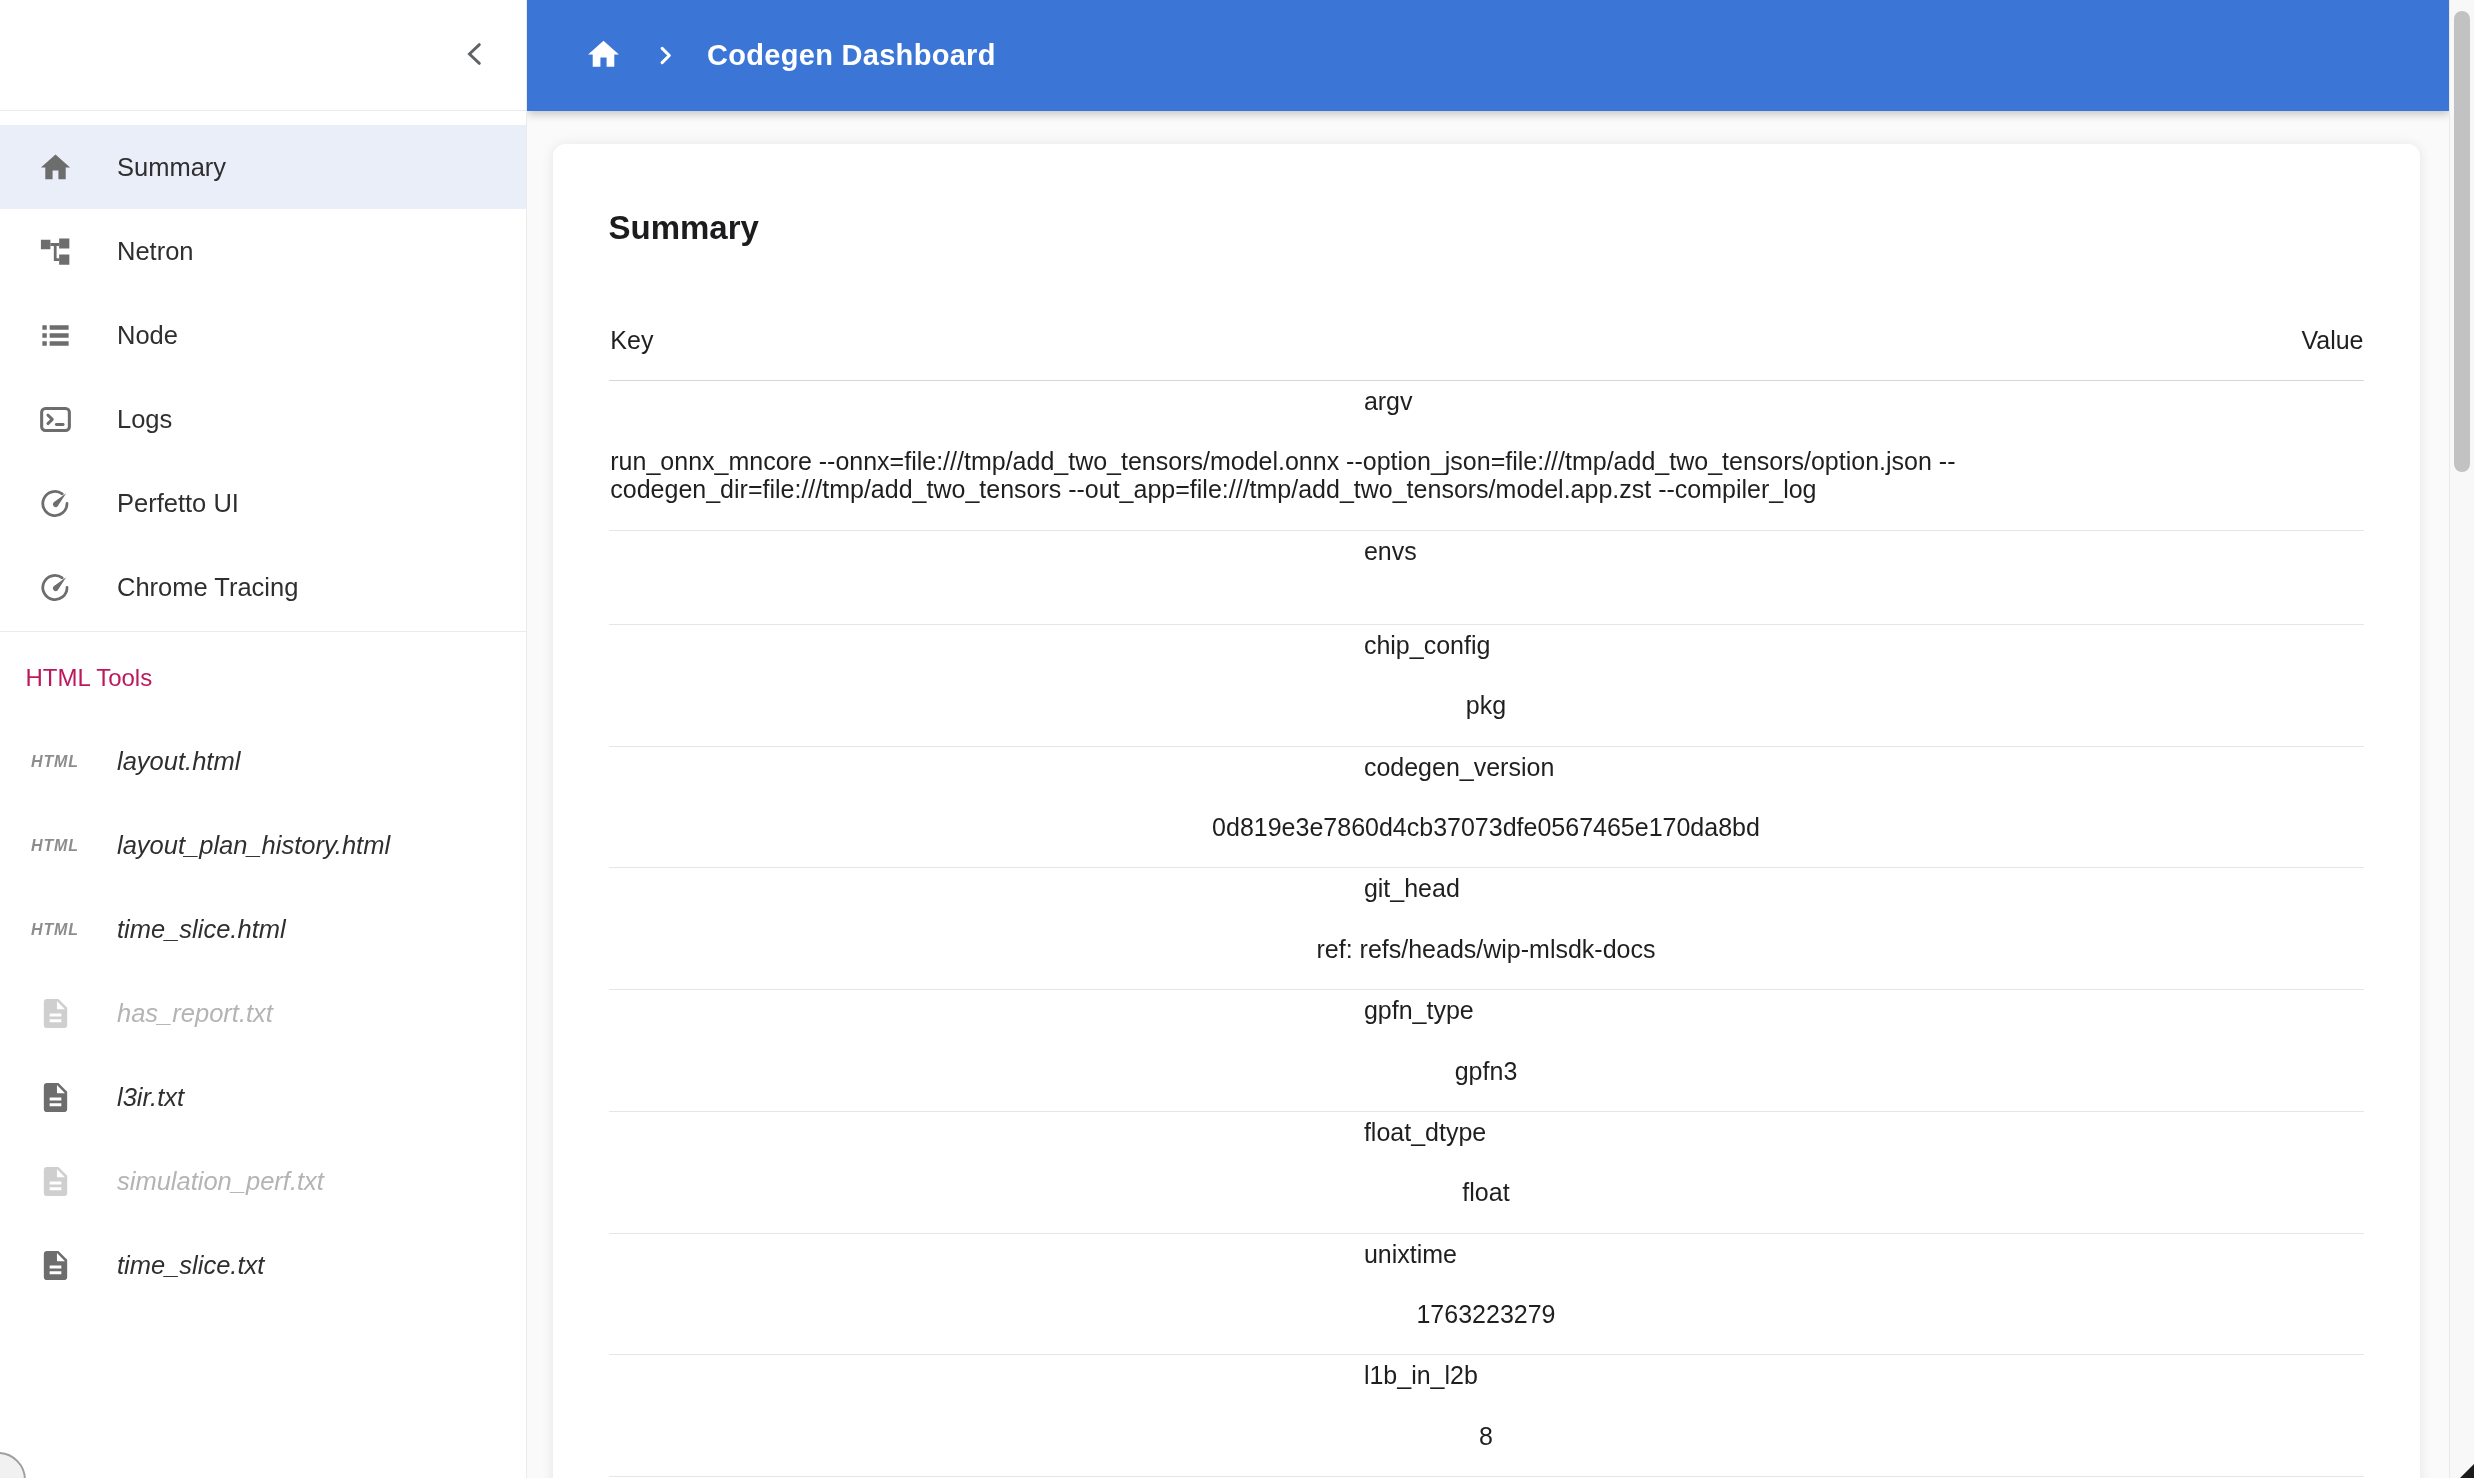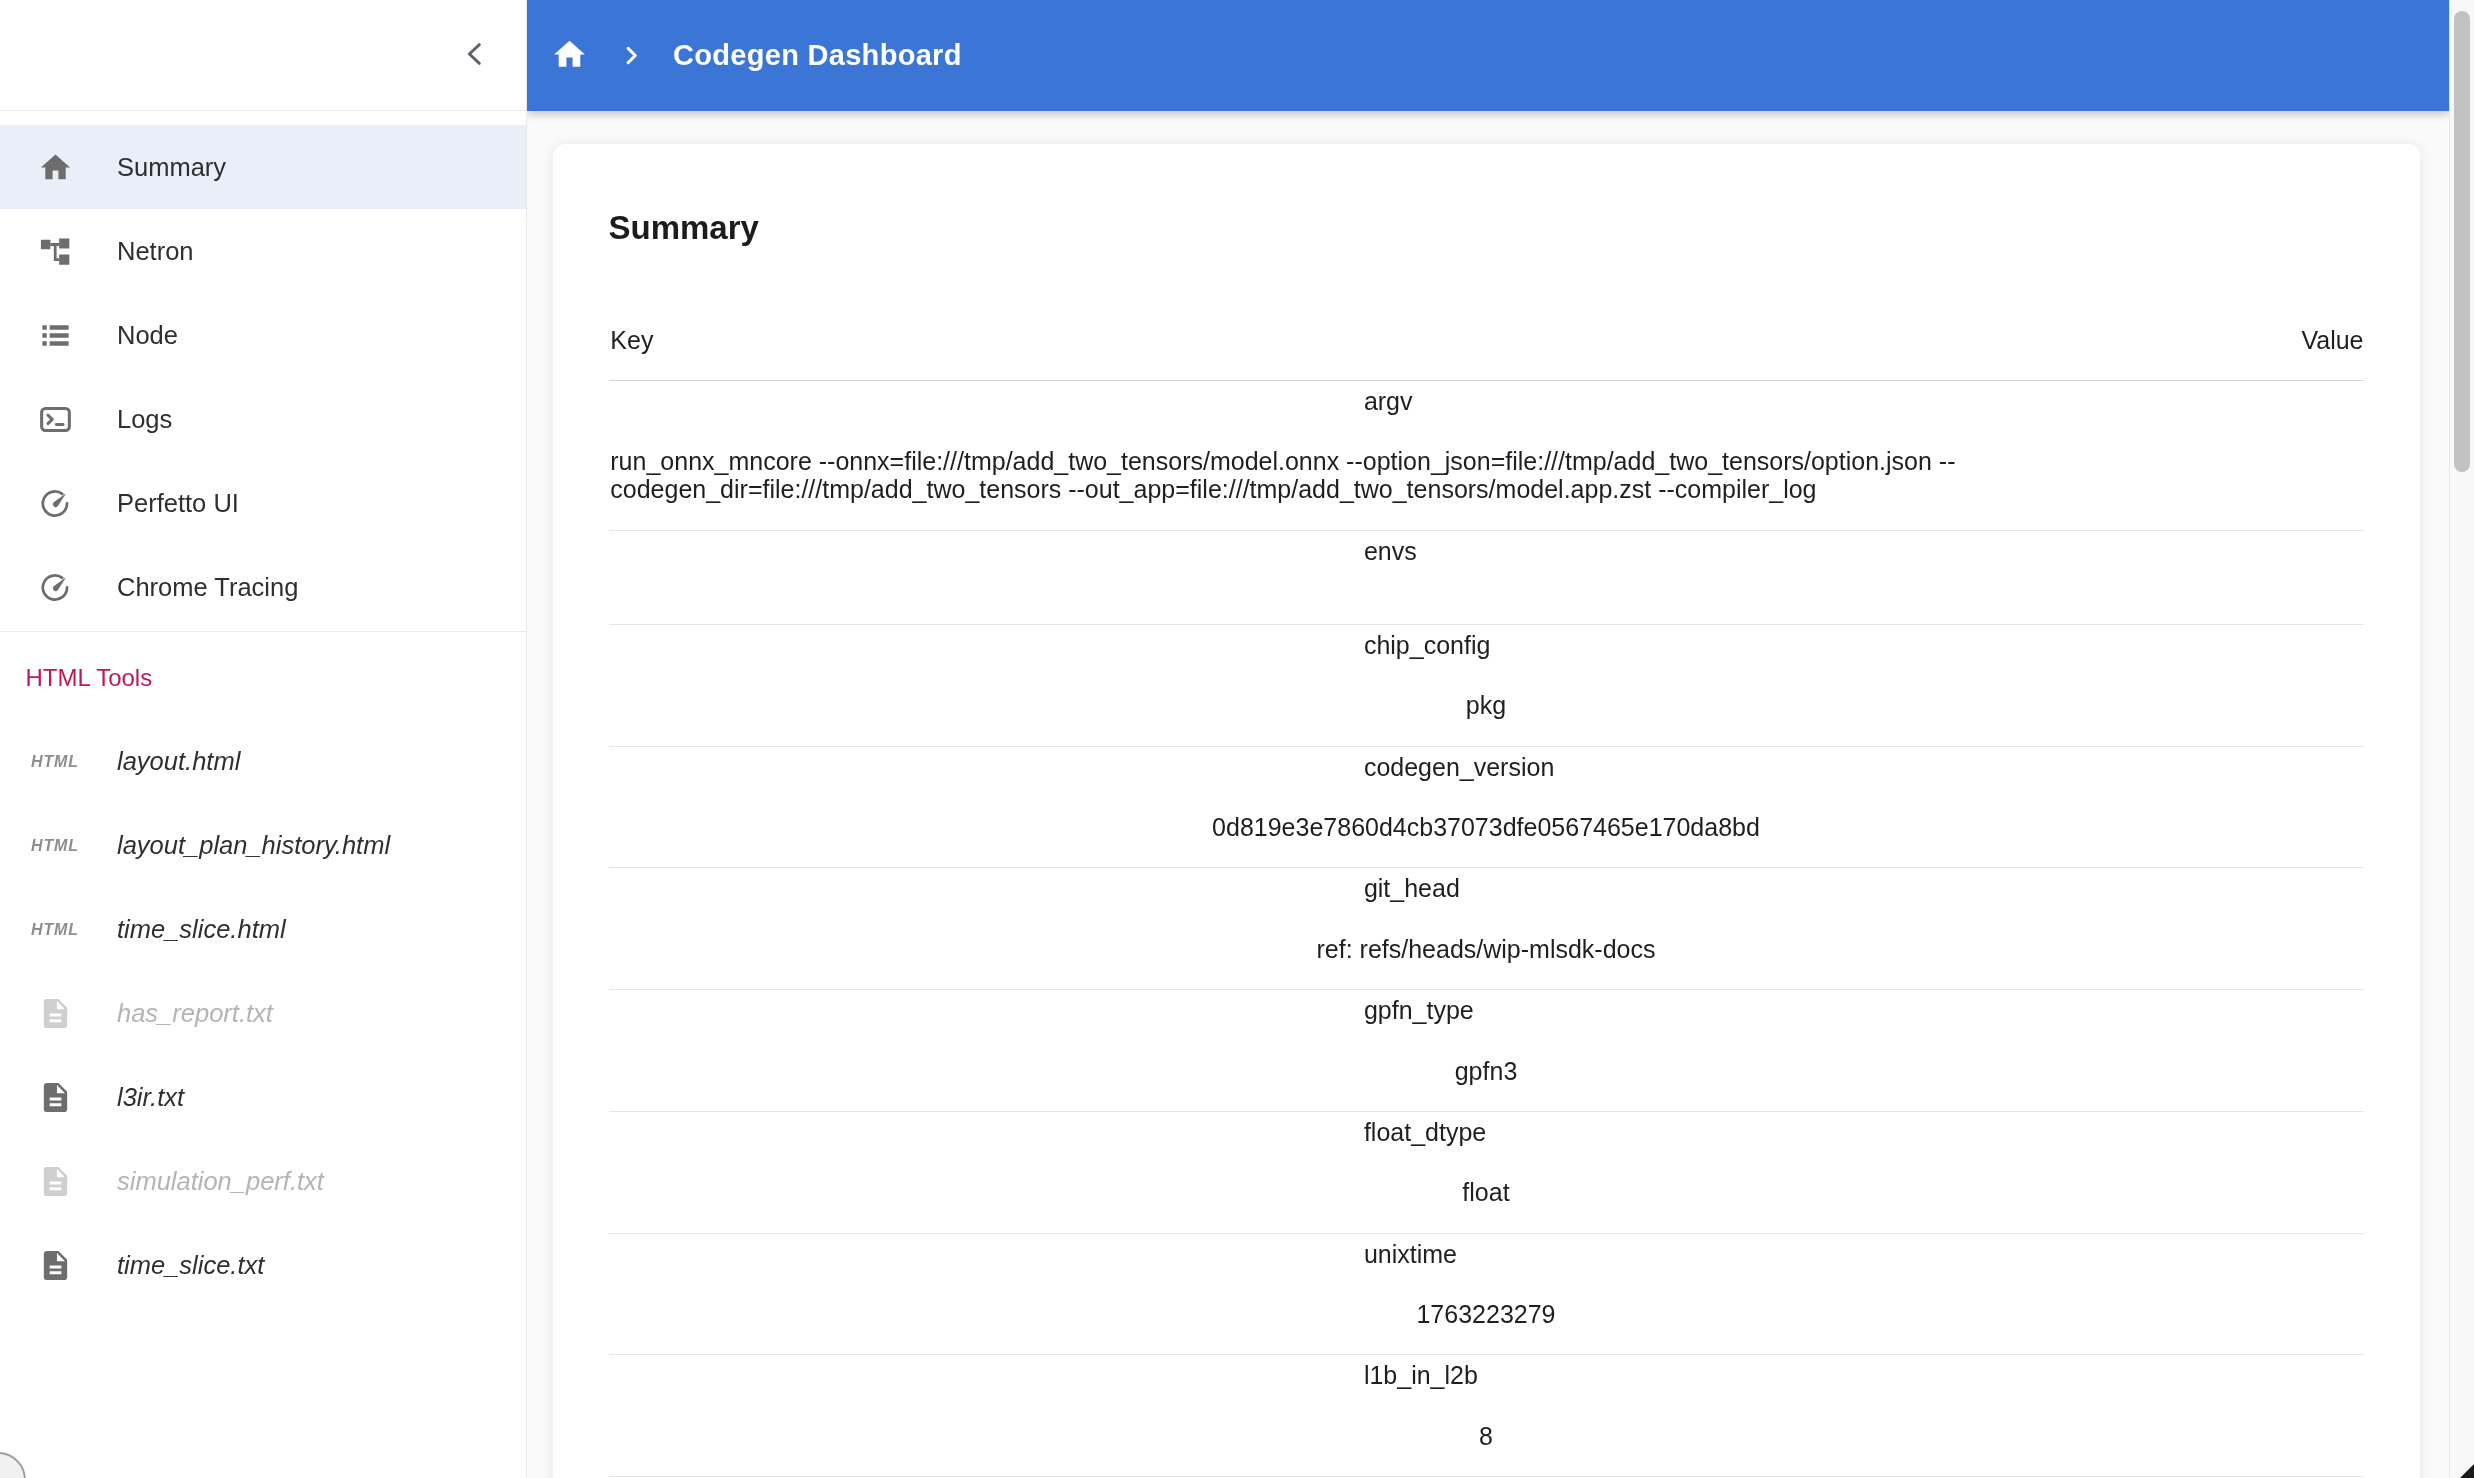--- a/index.html
+++ b/index.html
@@ -24,21 +24,21 @@
   .nav-item.disabled .nav-label { color:#b4b4b4; }
   .nav-item.disabled .nav-icon { color:#cfcfcf; }
   .html-badge { font-size:16px; font-weight:700; letter-spacing:0.9px; color:#8d8d8d;
                 font-family:"Liberation Sans",sans-serif; }
   .sb-divider { border-top:1.8px solid #ebebeb; margin-top:1.8px; }
   .sb-section-label { font-size:24px; color:#be185d; padding:32px 0 0 25.5px; height:55px; }
   .tools { padding-top:33px;font-style:italic; }
 
   
   .app-header { position:absolute; left:527px; top:0; width:1923px; height:111px;
-                background:#3b76d6; display:flex; align-items:center; padding-left:24px;
+                background:#3b76d6; display:flex; align-items:center; padding-left:58px;
                 box-shadow:0 3.5px 8.8px rgba(0,0,0,0.22); z-index:4; }
   .home-btn { background:none; border:none; cursor:pointer; display:flex;
               align-items:center; margin-right:32px; }
   .crumb-sep { margin-right:30px; display:flex; align-items:center; }
   .crumb-title { color:#ffffff; font-size:29px; font-weight:700; letter-spacing:0.3px; }
 
   
   .main { position:absolute; left:527px; top:111px; right:25px; bottom:0; background:#fafafa; }
   .card { position:absolute; left:25.5px; top:33px; width:1867px; height:1549px;
           background:#ffffff; border-radius:12.3px; box-shadow:0 1.8px 12.3px rgba(0,0,0,0.09);

